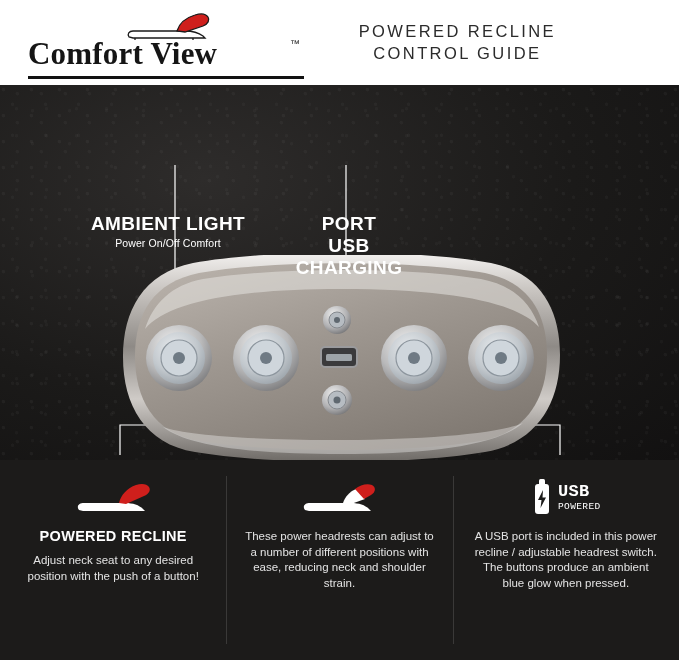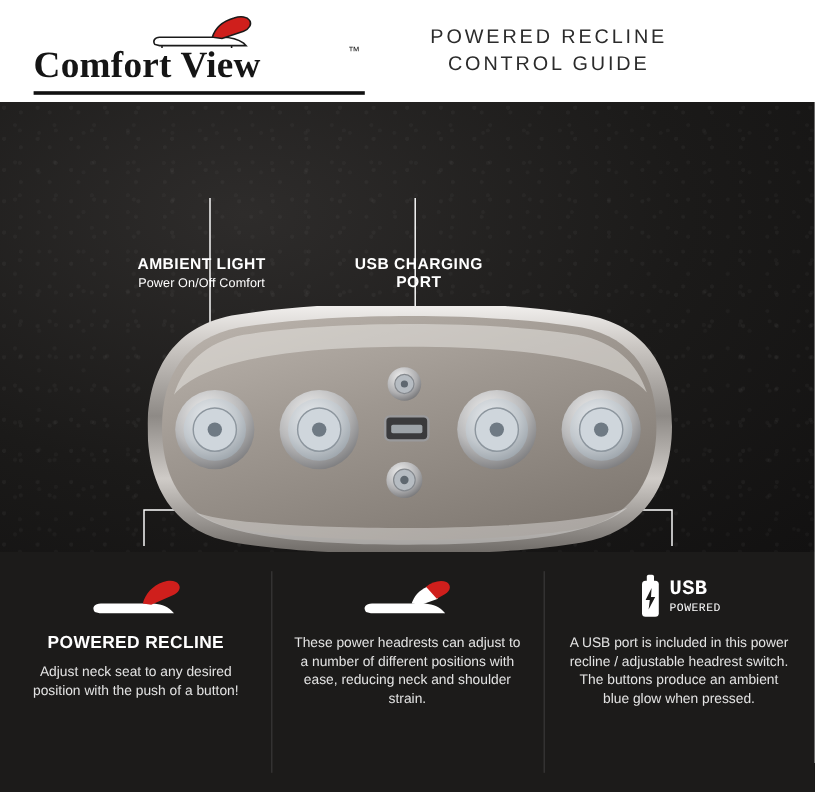--- a/index.html
+++ b/index.html
@@ -108,21 +108,21 @@
     height: 205px;
   }
 
   .label {
     position: absolute;
     color: #ffffff;
     text-align: center;
     line-height: 1.15;
   }
   .label .l1 {
-    font-size: 13px;
+    font-size: 19px;
     font-weight: bold;
     letter-spacing: 0.4px;
     display: block;
   }
   .label .l2 {
     font-size: 10.5px;
     font-weight: normal;
     display: block;
     margin-top: 2px;
     letter-spacing: 0.1px;
@@ -301,22 +301,22 @@
       <circle cx="214" cy="145" r="3.5" fill="#5f6870"></circle>
     </g>
   </svg>
 
   <div class="label" id="lbl-ambient">
     <span class="l1">AMBIENT LIGHT</span>
     <span class="l2">Power On/Off Comfort</span>
   </div>
 
   <div class="label" id="lbl-usb">
+    <span class="l1">PORT</span>
     <span class="l1">USB CHARGING</span>
-    <span class="l1">PORT</span>
   </div>
 
 </div>
 
 <div class="features">
 
   <div class="feature">
     <div class="feature-icon">
       <svg width="80" height="40" viewBox="0 0 80 40">
         <path d="M6 33 C3 29 6 26 11 26 L52 26 C60 26 66 28 70 32 L72 34 L10 34 Z" fill="#ffffff"></path>

